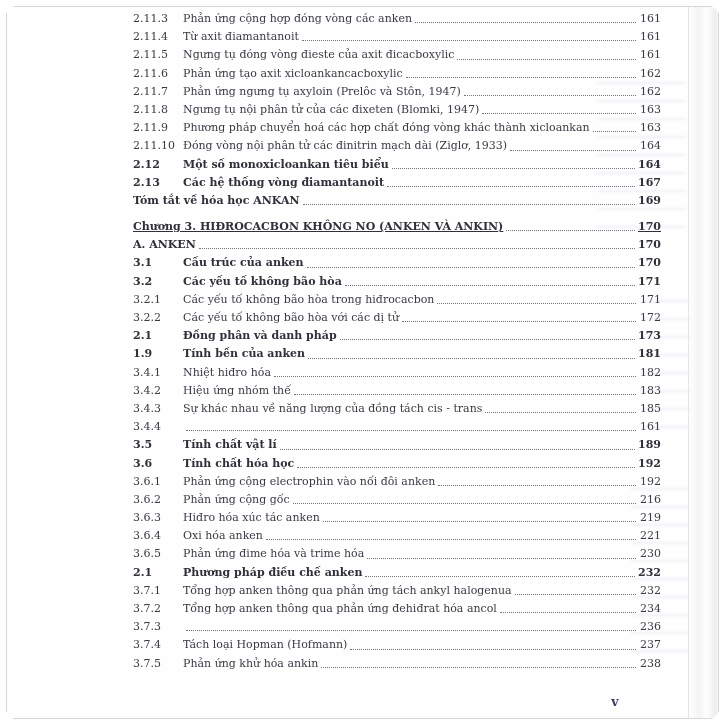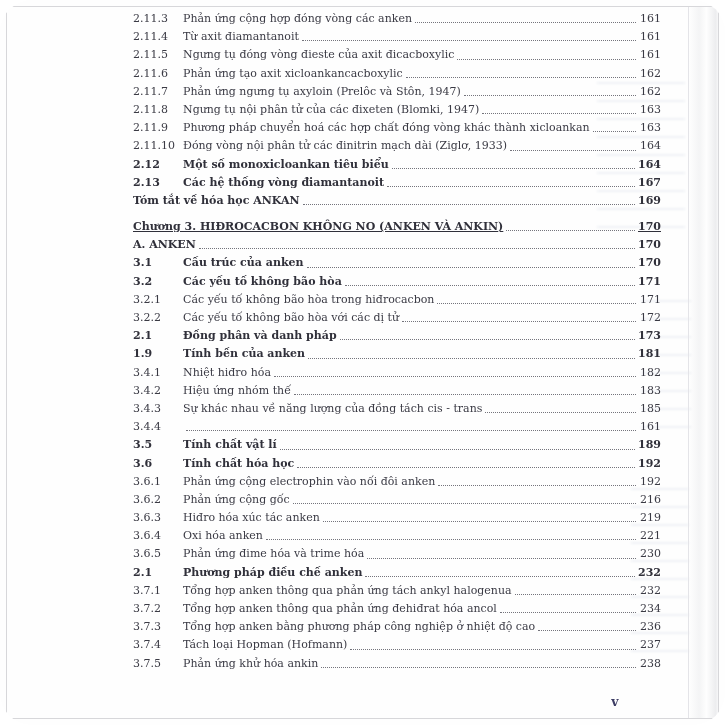--- a/index.html
+++ b/index.html
@@ -288,21 +288,20 @@
     <span class="pagenum">232</span>
   </div>
       <div class="toc-row">
     <span class="num">3.7.2</span>
     <span class="title">Tổng hợp anken thông qua phản ứng đehiđrat hóa ancol</span>
     <span class="leader"></span>
     <span class="pagenum">234</span>
   </div>
       <div class="toc-row">
     <span class="num">3.7.3</span>
-    <span class="title">Tổng hợp anken bằng phương pháp công nghiệp ở nhiệt độ cao</span>
     <span class="leader"></span>
     <span class="pagenum">236</span>
   </div>
       <div class="toc-row">
     <span class="num">3.7.4</span>
     <span class="title">Tách loại Hopman (Hofmann)</span>
     <span class="leader"></span>
     <span class="pagenum">237</span>
   </div>
       <div class="toc-row">

